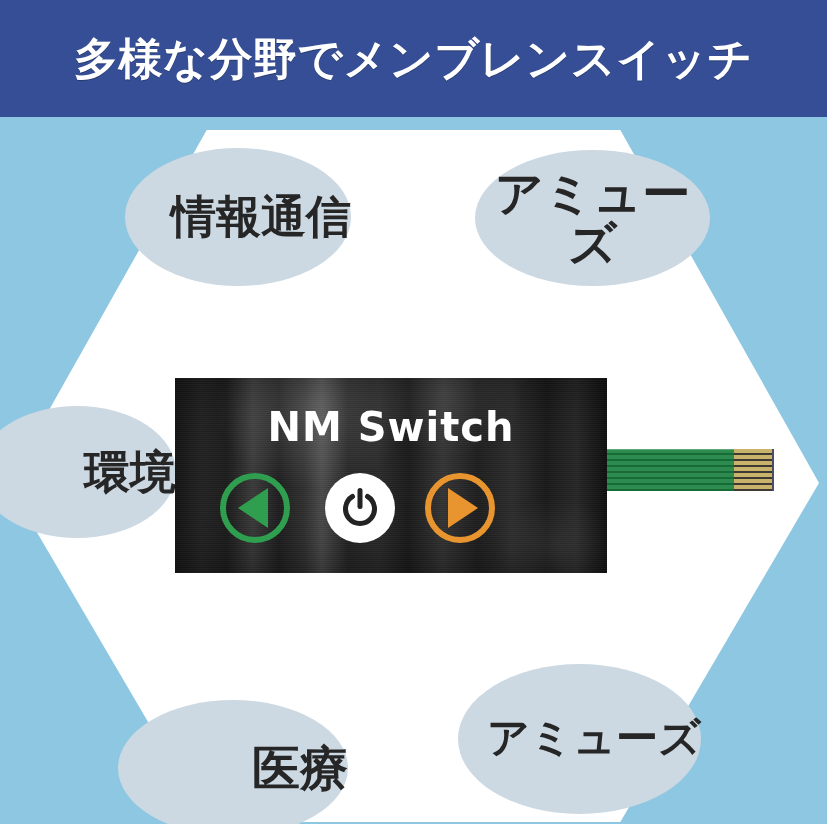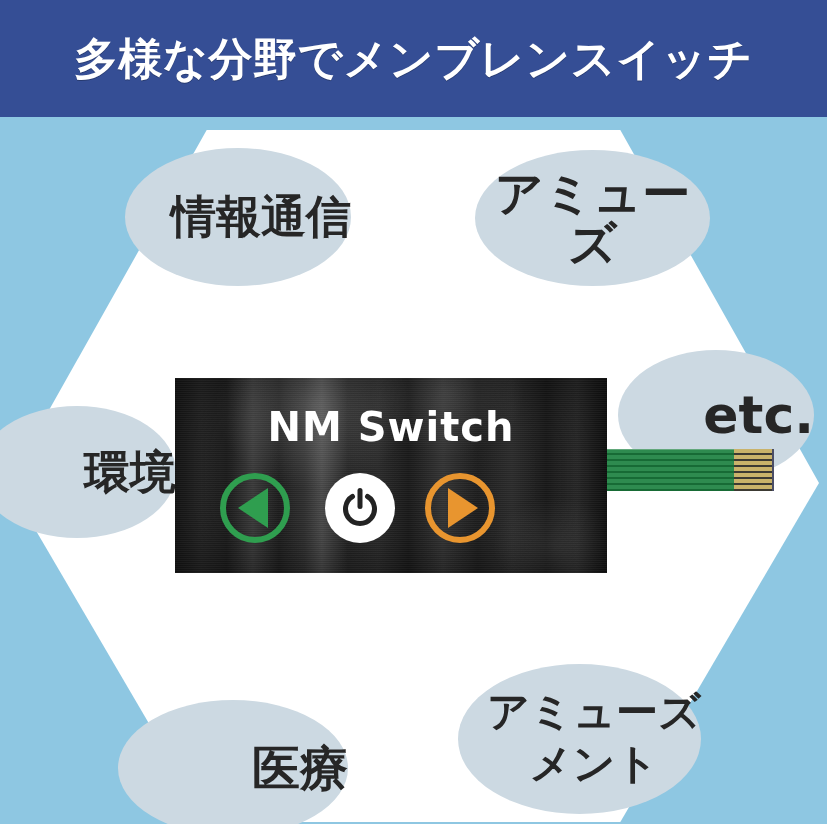--- a/index.html
+++ b/index.html
@@ -225,36 +225,32 @@
   </div>
 
   <div class="bubble" id="bubble-joho">
     <span>情報通信</span>
   </div>
 
   <div class="bubble" id="bubble-infra">
     <span>アミューズ</span>
   </div>
 
-  <div class="bubble" id="bubble-etc">
-    <span>etc.</span>
-  </div>
 
   <div class="bubble" id="bubble-kankyo">
     <span>環境</span>
   </div>
 
   <div class="bubble" id="bubble-iryo">
     <span>医療</span>
   </div>
 
   <div class="bubble" id="bubble-amuse">
     <div class="amuse-inner">
       <span>アミューズ</span>
-      <span>メント</span>
     </div>
   </div>
 
   <div id="flex-cable">
     <div id="cable-ribbon"></div>
     <div id="cable-contacts"></div>
   </div>
 
   <div id="device-panel">
     <div id="panel-brush"></div>

